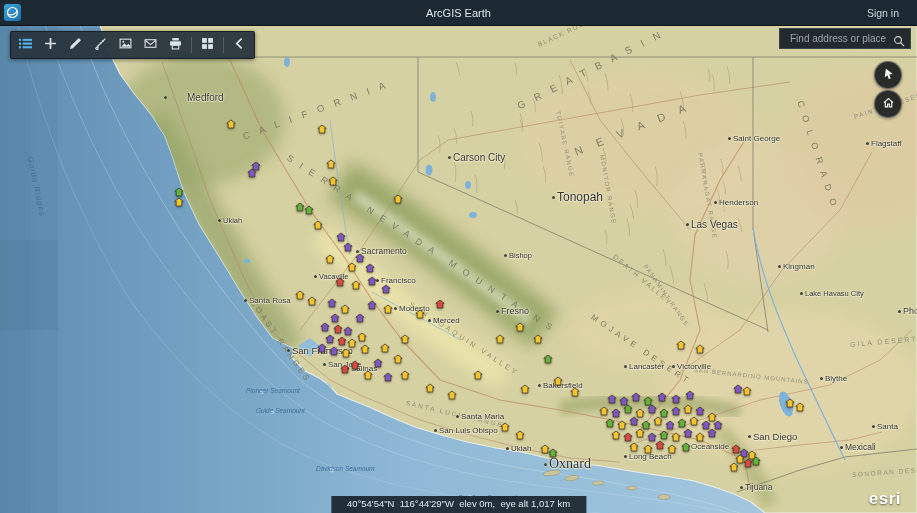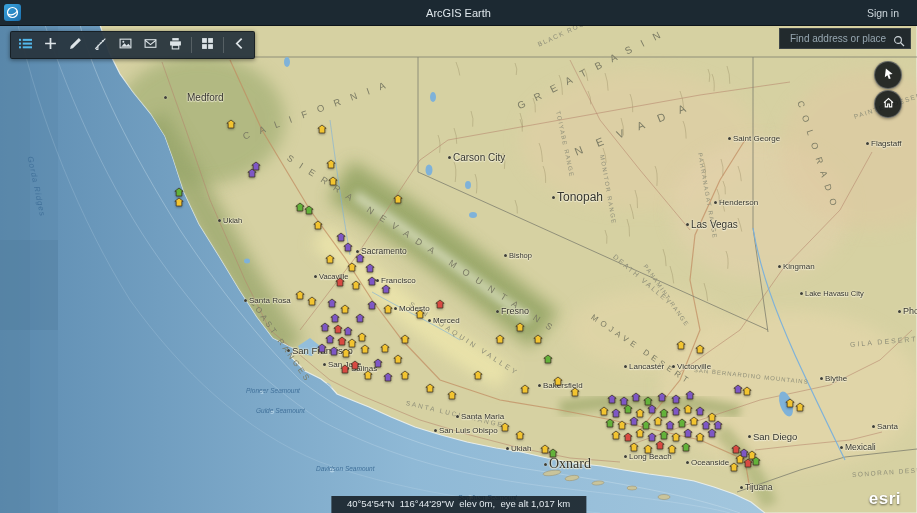--- a/index.html
+++ b/index.html
@@ -282,21 +282,21 @@
         <span>Ukiah</span>
       </span>
       <span class="city" style="left: 544px; top: 431px; font-size: 14px; font-family: Liberation Serif, serif;">
         <span class="dot"></span>
         <span>Oxnard</span>
       </span>
       <span class="city" style="left: 624px; top: 427px; font-size: 8px;">
         <span class="dot"></span>
         <span>Long Beach</span>
       </span>
-      <span class="city" style="left: 686px; top: 433px; font-size: 8px;">
+      <span class="city" style="left: 686px; top: 417px; font-size: 8px;">
         <span class="dot"></span>
         <span>Oceanside</span>
       </span>
       <span class="city" style="left: 346px; top: 339px; font-size: 8px;">
         <span class="dot"></span>
         <span>Salinas</span>
       </span>
       <span class="city" style="left: 244px; top: 271px; font-size: 8px;">
         <span class="dot"></span>
         <span>Santa Rosa</span>

